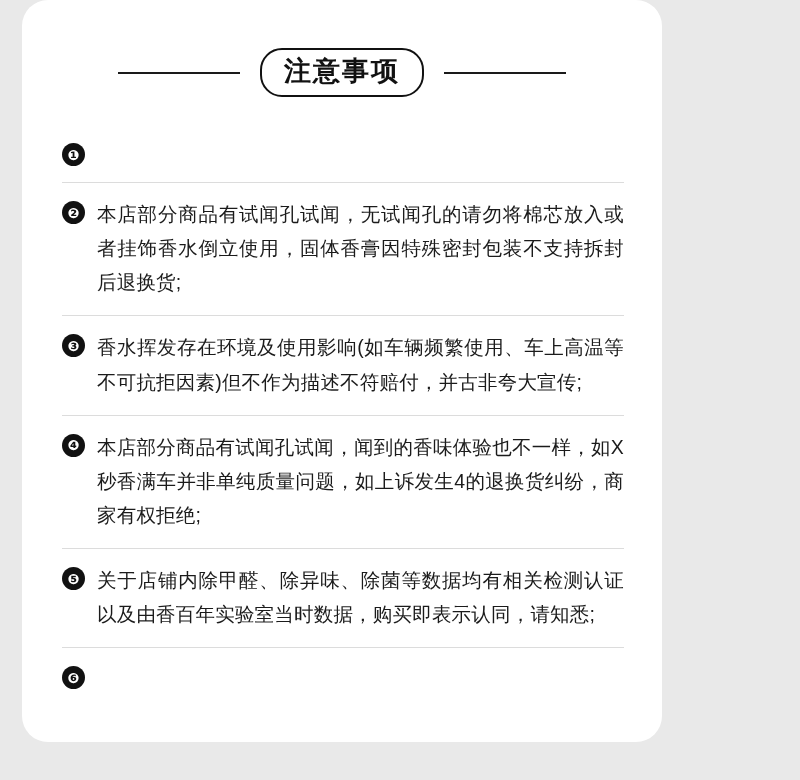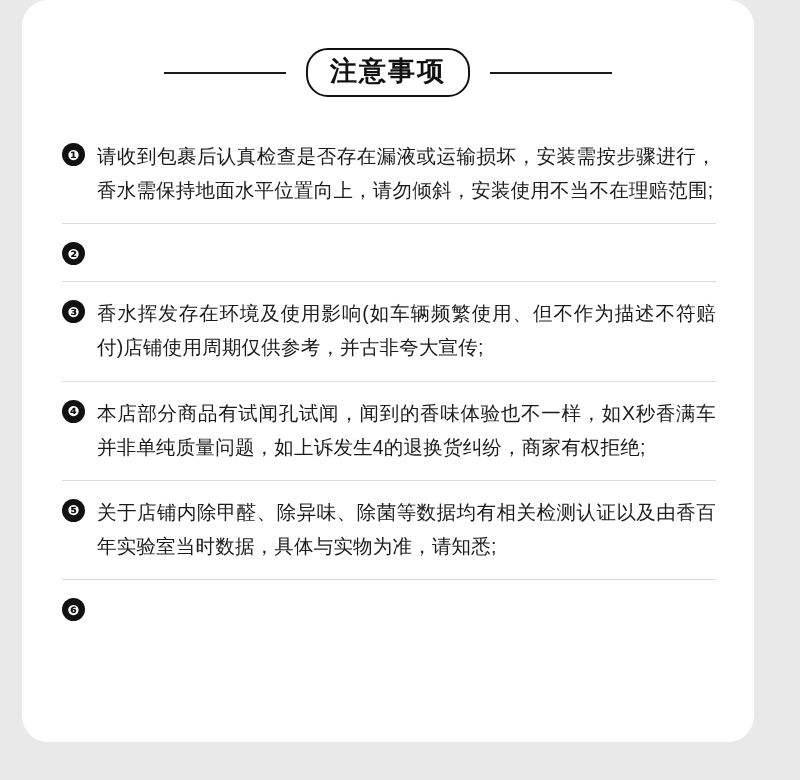--- a/index.html
+++ b/index.html
@@ -17,21 +17,21 @@
     position: relative;
     width: 800px;
     height: 780px;
     background: #e9e9e9;
     box-sizing: border-box;
   }
   .card {
     position: absolute;
     left: 22px;
     top: 0;
-    width: 732px;
+    width: 640px;
     height: 742px;
     background: #ffffff;
     border-radius: 26px;
     box-sizing: border-box;
   }
   .header {
     display: flex;
     align-items: center;
     justify-content: center;
     padding-top: 48px;
@@ -101,40 +101,40 @@
     <div class="header">
       <div class="rule"></div>
       <div class="title-pill">注意事项</div>
       <div class="rule"></div>
     </div>
 
     <div class="list">
 
       <div class="item">
         <div class="num">❶</div>
-        <div class="text">请收到包裹后认真检查是否存在漏液或运输损坏，安装需按步骤进行，香水需保持地面水平位置向上，请勿倾斜，安装使用不当不在理赔范围;</div>
       </div>
 
       <div class="item">
         <div class="num">❷</div>
+        <div class="text">本店部分商品有试闻孔试闻，无试闻孔的请勿将棉芯放入或者挂饰香水倒立使用，固体香膏因特殊密封包装不支持拆封后退换货;</div>
       </div>
 
       <div class="item">
         <div class="num">❸</div>
-        <div class="text">香水挥发存在环境及使用影响(如车辆频繁使用、但不作为描述不符赔付)店铺使用周期仅供参考，并古非夸大宣传;</div>
+        <div class="text">香水挥发存在环境及使用影响(如车辆频繁使用、车上高温等不可抗拒因素)但不作为描述不符赔付，并古非夸大宣传;</div>
       </div>
 
       <div class="item">
         <div class="num">❹</div>
         <div class="text">本店部分商品有试闻孔试闻，闻到的香味体验也不一样，如X秒香满车并非单纯质量问题，如上诉发生4的退换货纠纷，商家有权拒绝;</div>
       </div>
 
       <div class="item">
         <div class="num">❺</div>
-        <div class="text">关于店铺内除甲醛、除异味、除菌等数据均有相关检测认证以及由香百年实验室当时数据，具体与实物为准，请知悉;</div>
+        <div class="text">关于店铺内除甲醛、除异味、除菌等数据均有相关检测认证以及由香百年实验室当时数据，购买即表示认同，请知悉;</div>
       </div>
 
       <div class="item">
         <div class="num">❻</div>
       </div>
 
     </div>
   </div>
 </div>
 

